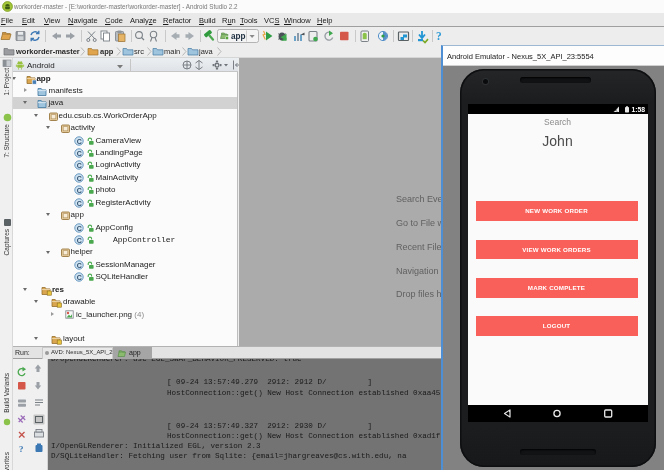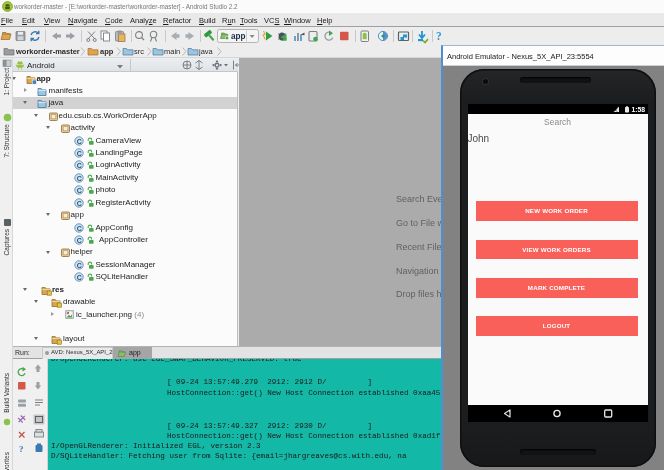--- a/index.html
+++ b/index.html
@@ -30,21 +30,21 @@
   .arrR { position:absolute; top:3px; width:0; height:0; border-top:2.9px solid transparent; border-bottom:2.9px solid transparent; border-left:3.8px solid #999; }
   .ticon { position:absolute; top:1px; }
 
   
   #editor { left:239px; top:58px; width:425px; height:288px; background:#aaabaa; overflow:hidden; }
   .hint { position:absolute; left:157px; font-size:9px; color:#616161; white-space:nowrap; }
 
   
   #contab { left:13px; top:346px; width:651px; height:13px; background:#e3e3e3; border-top:1px solid #b2b2b2; border-bottom:1px solid #a0a0a0; }
   #congut { left:13px; top:359px; width:35px; height:111px; background:#f0f0f0; border-right:1px solid #d4d4d4; }
-  #conout { left:48px; top:359px; width:555px; height:111px; background:#14b8a6; overflow:hidden; }
+  #conout { left:48px; top:359px; width:555px; height:111px; background:#737373; overflow:hidden; }
   .cline { position:absolute; font-family:"Liberation Mono", monospace; font-size:7.6px; color:#1a1a1a; white-space:pre; }
 
   
   #emu { left:441px; top:37px; width:223px; height:432px; background:#828282; border-left:2px solid #4d8fd2; border-top:1px solid #9db8d2; border-bottom:2px solid #4d8fd2;margin-top:8px; }
   #emutitle { left:0; top:0; width:221px; height:20px; background:#fdfdfd; border-bottom:1px solid #d0d0d0; }
   #phone { left:17px; top:23px; width:196px; height:398px; background:linear-gradient(180deg,#242628 0%,#1b1d1f 8%,#1b1d1f 90%,#17181a 100%); border-radius:24px; box-shadow:inset 0 0 0 1.5px #0e0f10; }
   #screen { left:7.5px; top:35px; width:180px; height:318px; background:#fafafa; overflow:hidden; }
   #sbar { left:0; top:0; width:180px; height:9.5px; background:#000; }
   #navbar { left:0; top:301px; width:180px; height:17px; background:#000; }
   .btn { position:absolute; left:8px; width:162px; height:19.6px; background:#f9605a; color:#fff; font-weight:bold; font-size:6.2px; letter-spacing:0.2px; text-align:center; }
@@ -387,21 +387,21 @@
     </div>
 <div class="row" style="top:162.0px">
       <svg class="ticon" style="left:61px" width="10" height="10" viewBox="0 0 10 10">
         <circle cx="5" cy="5" r="4.2" fill="#cfe3f2" stroke="#6898c0" stroke-width="1"></circle>
         <text x="2.7" y="7.6" font-size="7" font-weight="bold" fill="#33506c" font-family="Liberation Sans">C</text>
       </svg>
       <svg class="ticon" style="left:72.5px;top:2px" width="9" height="9" viewBox="0 0 9 9">
         <path d="M2.2 4 V2.8 a1.7 1.7 0 0 1 3.4 0 V3.4" fill="none" stroke="#4aa84f" stroke-width="1.1"></path>
         <rect x="3" y="4" width="4.6" height="3.8" rx="0.7" fill="#4aa84f"></rect>
       </svg>
-      <div class="lbl" style="left:86px;">AppController</div>
+      <div class="lbl" style="left:100px;font-family:Liberation Mono, monospace;">AppController</div>
     </div>
 <div class="row" style="top:174.4px">
       <span class="arrD" style="left:32.8px"></span>
       <svg class="ticon" style="left:46.5px" width="11" height="11" viewBox="0 0 11 11">
         <rect x="1.5" y="2" width="8" height="7.5" rx="1" fill="#e3c99a" stroke="#9a7840" stroke-width="0.9"></rect>
         <rect x="3.2" y="3.7" width="4.6" height="4.1" fill="#f6ecd8" stroke="#b09260" stroke-width="0.6"></rect>
       </svg>
       <div class="lbl" style="left:57.5px;">helper</div>
     </div>
 <div class="row" style="top:186.8px">
@@ -534,21 +534,21 @@
       <div class="abs" id="sbar">
         <svg class="abs" style="left:145px;top:1.5px;filter:grayscale(1)" width="34" height="7" viewBox="0 0 34 7">
           <path d="M0.5 6 L6 6 L6 0.5 Z" fill="#e8e8e8"></path>
           <path d="M1 2.5 l3 3 M4 2.5 l-3 3" stroke="#000" stroke-width="0.7"></path>
           <rect x="12" y="1" width="4" height="5.5" rx="0.7" fill="#e8e8e8"></rect>
           <rect x="13" y="0.3" width="2" height="1" fill="#e8e8e8"></rect>
           <text x="18.5" y="6.2" font-size="6.8" font-weight="bold" fill="#fff" font-family="Liberation Sans">1:58</text>
         </svg>
       </div>
       <div class="tx" style="left:0;top:13px;width:180px;text-align:center;font-size:8.5px;color:#8a8a8a">Search</div>
-      <div class="tx" style="left:0;top:29px;width:180px;text-align:left;font-size:10px;color:#4a4a4a">John</div>
+      <div class="tx" style="left:0;top:29px;width:180px;text-align:center;font-size:14px;color:#4a4a4a">John</div>
       <div class="btn" style="top:97.3px">
           <div>NEW WORK ORDER</div>
         </div>
       <div class="btn" style="top:135.7px">
           <div>VIEW WORK ORDERS</div>
         </div>
       <div class="btn" style="top:174.2px">
           <div>MARK COMPLETE</div>
         </div>
       <div class="btn" style="top:212.3px">

